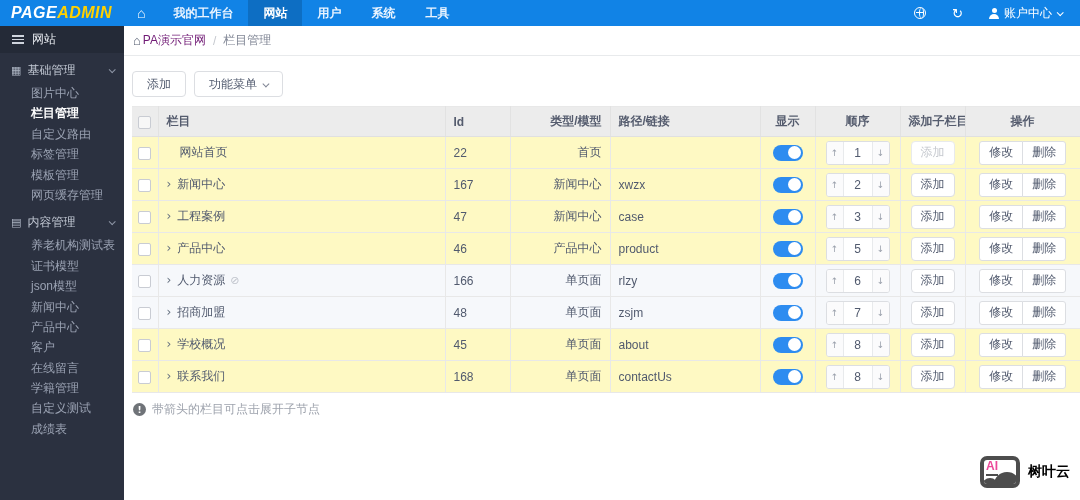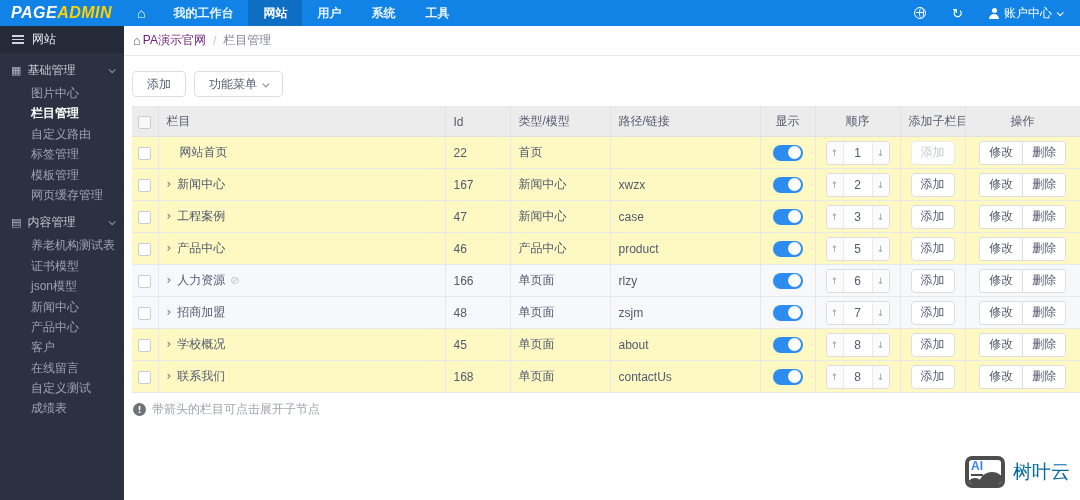--- a/index.html
+++ b/index.html
@@ -51,25 +51,25 @@
   .btn.tb { height:26px; padding:0 14px; display:flex; align-items:center; gap:6px; }
   .btn.tb .chev { border-color:#808695; width:4.5px; height:4.5px; }
 
   
   .table { margin-left:8px; width:948px; display:table; table-layout:fixed; border-collapse:collapse; border-top:1px solid #e8e8e8; }
   .tr { display:table-row; background:#fef9c3; }
   .tr.shaded { background:#f6f8fb; }
   .tr.head { background:#ececec; }
   .td { display:table-cell; vertical-align:middle; border-bottom:1px solid #e8e8e8; border-right:1px solid #e8e8e8; height:32px; padding:0 8px; overflow:hidden; white-space:nowrap; }
   .td:last-child { border-right:none; }
-  .tr.head .td { height:30px; color:#555c6e; font-weight:normal; border-right:1px solid #e2e2e2; border-bottom:1px solid #e0e0e0; }
+  .tr.head .td { height:30px; color:#555c6e; font-weight:bold; border-right:1px solid #e2e2e2; border-bottom:1px solid #e0e0e0; }
   .c-check { width:26px; text-align:center; padding:0; }
   .c-name  { width:287px; }
   .c-id    { width:65px; text-align:left; }
-  .c-type  { width:100px; text-align:left; }
+  .c-type  { width:100px; text-align:right; }
   .c-path  { width:150px; }
   .c-vis   { width:55px; text-align:center; }
   .c-order { width:85px; text-align:center; }
   .c-add   { width:65px; text-align:center; }
   .c-ops   { width:115px; text-align:center; }
 
   .checkbox { display:inline-block; width:13px; height:13px; border:1px solid #c9ccd3; border-radius:2px; background:#fff; vertical-align:middle; cursor:pointer; }
   .tr.head .checkbox { background:#f7f7f7; }
   .arrow { color:#657180; font-size:12px; margin-right:6px; cursor:pointer; font-family:"DejaVu Sans",sans-serif; }
   .arrow-sp { display:inline-block; width:13px; }
@@ -90,24 +90,24 @@
   .btn-group .btn { border-radius:0; margin-left:-1px; }
   .btn-group .btn:first-child { border-radius:3px 0 0 3px; margin-left:0; }
   .btn-group .btn:last-child { border-radius:0 3px 3px 0; }
 
   .footnote { display:flex; align-items:center; gap:6px; margin:8px 0 0 9px; color:#9ea3ad; }
   .info-icon { width:13px; height:13px; border-radius:50%; background:#6f7378; color:#fff; font-size:9px; font-weight:bold; display:inline-flex; align-items:center; justify-content:center; font-family:"DejaVu Sans",sans-serif; }
 
   
   .wm { position:absolute; right:10px; bottom:12px; display:flex; align-items:center; gap:8px; }
   .wm-icon { width:40px; height:32px; border:4px solid #4d4d4d; border-radius:7px; position:relative; overflow:hidden; background:#fff; }
-  .wm-ai { position:absolute; top:0px; left:2px; font-size:12px; font-weight:bold; color:#3b82f6; border-bottom:2px solid #4d4d4d; line-height:1.15; }
+  .wm-ai { position:absolute; top:0px; left:2px; font-size:12px; font-weight:bold; color:#ec4899; border-bottom:2px solid #4d4d4d; line-height:1.15; }
   .wm-wave { position:absolute; bottom:-3px; right:-4px; width:26px; height:15px; background:#4d4d4d; border-radius:60% 60% 0 0 / 100% 100% 0 0; }
   .wm-wave::before { content:""; position:absolute; left:-12px; bottom:0; width:16px; height:9px; background:#4d4d4d; border-radius:60% 60% 0 0 / 100% 100% 0 0; }
-  .wm-text { font-size:19px; font-weight:normal; color:#0369a1; }
+  .wm-text { font-size:14px; font-weight:bold; color:#000000; }
 </style>
 </head>
 <body>
 
 <div class="navbar">
   <div class="logo">
     <span class="p1">PAGE</span>
       <span class="p2">ADMIN</span>
   </div>
   <div class="nav-item home">
@@ -153,20 +153,21 @@
         <span class="sb-glabel">内容管理</span>
         <span class="chev"></span>
       </div>
       <div class="sb-item">养老机构测试表</div>
       <div class="sb-item">证书模型</div>
       <div class="sb-item">json模型</div>
       <div class="sb-item">新闻中心</div>
       <div class="sb-item">产品中心</div>
       <div class="sb-item">客户</div>
       <div class="sb-item">在线留言</div>
+      <div class="sb-item">学籍管理</div>
       <div class="sb-item">自定义测试</div>
       <div class="sb-item">成绩表</div>
     </div>
 </div>
 
 <div class="main">
   <div class="breadcrumb-bar">
     <span class="bc-home">⌂</span>
     <span class="bc-site">PA演示官网</span>
     <span class="bc-sep">/</span>

